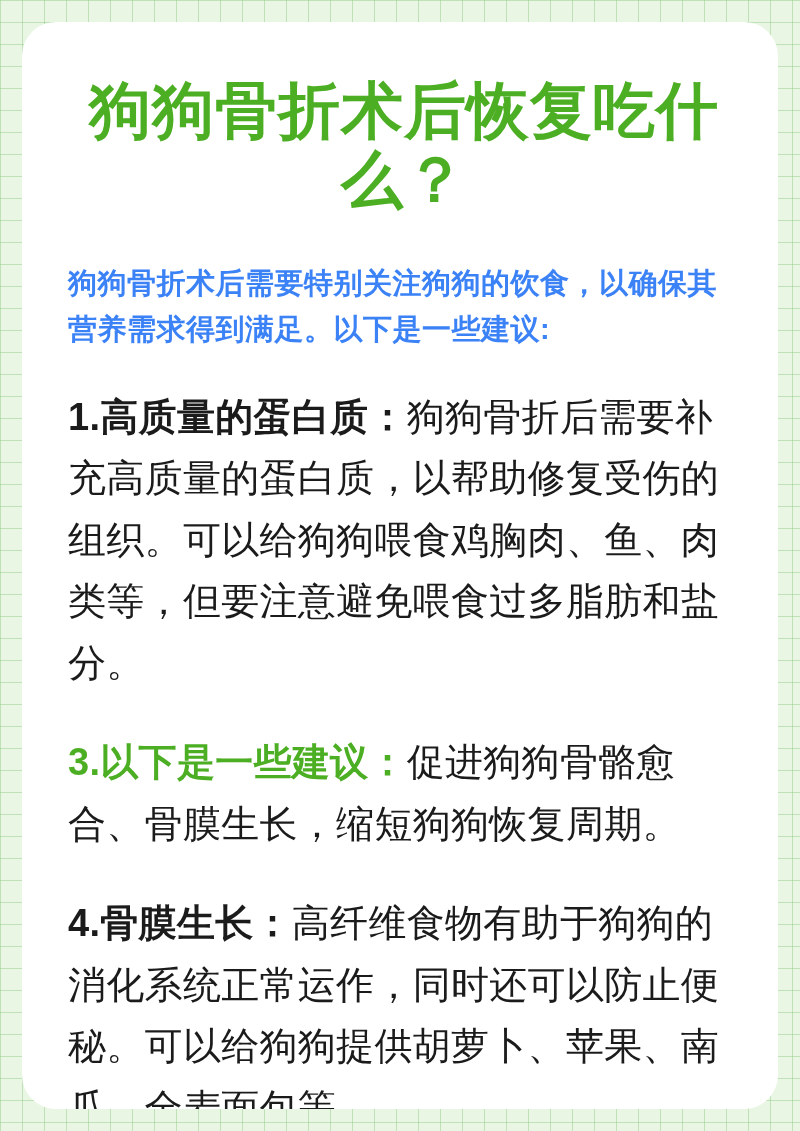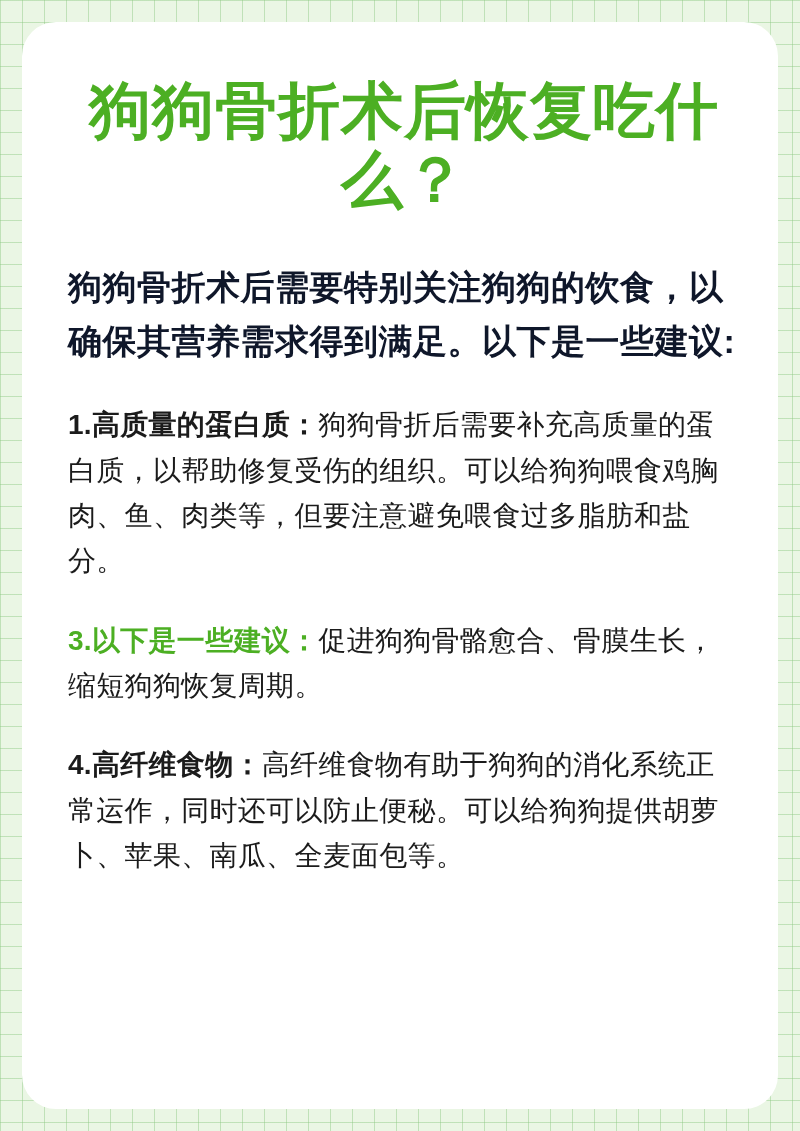--- a/index.html
+++ b/index.html
@@ -36,30 +36,30 @@
     font-weight: bold;
     font-size: 62px;
     line-height: 1.12;
     letter-spacing: 1px;
     margin: 10px 0 0 0;
     padding: 0 4px;
   }
 
   .intro {
     margin-top: 46px;
-    font-size: 34px;
+    font-size: 29px;
     font-weight: bold;
     line-height: 1.58;
-    color: #0f172a;
+    color: #3b82f6;
     letter-spacing: 0.5px;
   }
 
   .item {
     margin-top: 34px;
-    font-size: 28px;
+    font-size: 38px;
     line-height: 1.62;
     color: #1b1b1b;
     letter-spacing: 0.3px;
   }
 
   .item .head {
     font-weight: bold;
   }
 
   .item .head.green {
@@ -82,16 +82,16 @@
   <p class="item">
     <span class="head">1.</span><span class="head">高质量的蛋白质：</span><span class="body">狗狗骨折后需要补充高质量的蛋白质，以帮助修复受伤的组织。可以给狗狗喂食鸡胸肉、鱼、肉类等，但要注意避免喂食过多脂肪和盐分。</span>
   </p>
 
 
   <p class="item">
     <span class="head green">3.</span><span class="head green">以下是一些建议：</span><span class="body">促进狗狗骨骼愈合、骨膜生长，缩短狗狗恢复周期。</span>
   </p>
 
   <p class="item">
-    <span class="head">4.</span><span class="head">高纤维食物：</span><span class="body">高纤维食物有助于狗狗的消化系统正常运作，同时还可以防止便秘。可以给狗狗提供胡萝卜、苹果、南瓜、全麦面包等。</span>
+    <span class="head">4.</span><span class="head">骨膜生长：</span><span class="body">高纤维食物有助于狗狗的消化系统正常运作，同时还可以防止便秘。可以给狗狗提供胡萝卜、苹果、南瓜、全麦面包等。</span>
   </p>
 
 </div>
 
 </body></html>

